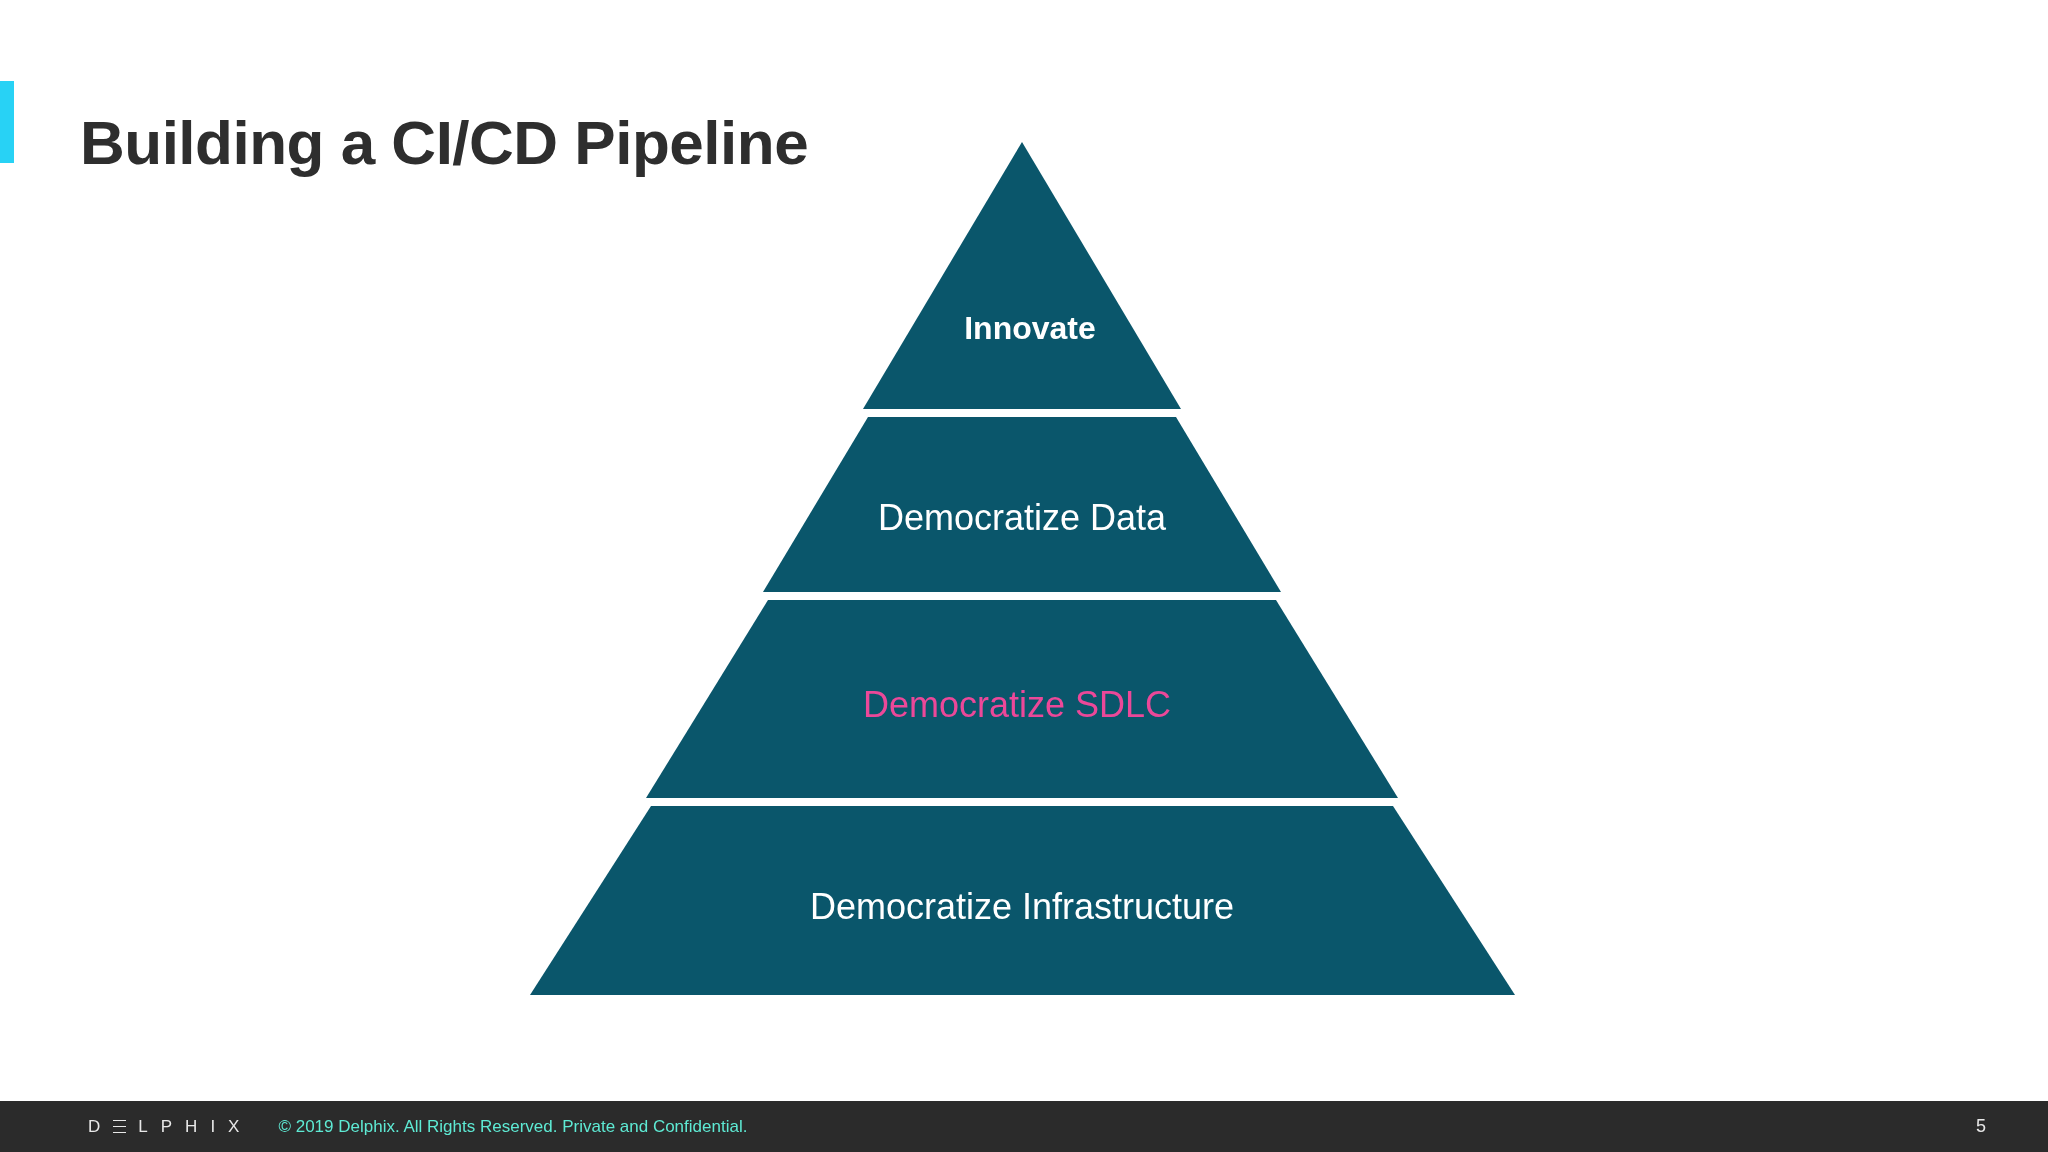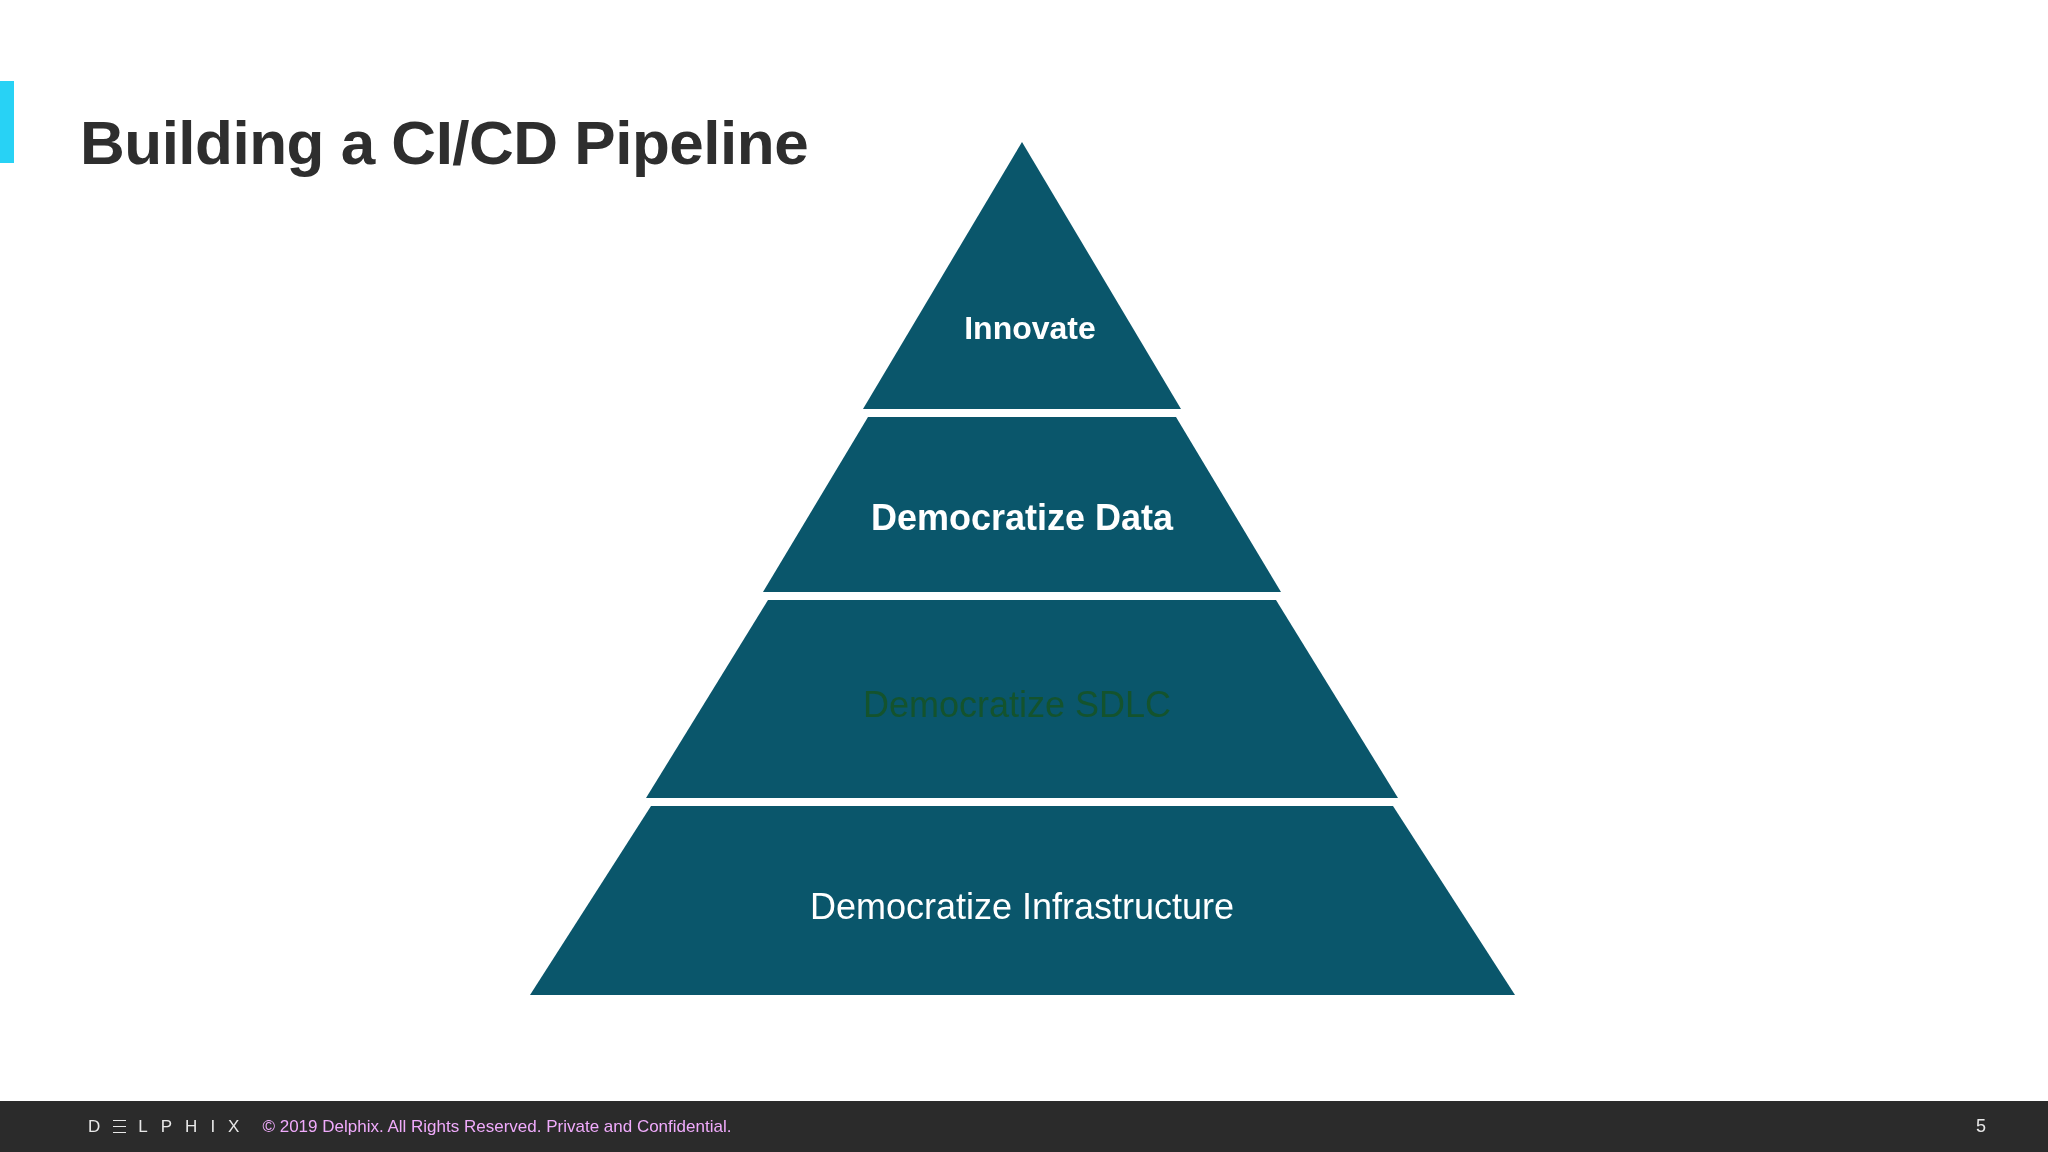--- a/index.html
+++ b/index.html
@@ -108,22 +108,22 @@
     left: 0;
     width: 13px;
     height: 1.6px;
     background: #E8E8E8;
   }
   #brand-logo .xi-e i:nth-child(1) { top: 0; }
   #brand-logo .xi-e i:nth-child(2) { top: 6.2px; }
   #brand-logo .xi-e i:nth-child(3) { top: 12.4px; }
 
   #copyright {
-    margin-left: 22px;
-    color: #f0abfc;
+    margin-left: 38px;
+    color: #5eead4;
     font-size: 17px;
     white-space: nowrap;
   }
 
   #page-number {
     position: absolute;
     right: 62px;
     color: #E8E8E8;
     font-size: 18px;
   }
@@ -144,23 +144,23 @@
       <polygon points="868,417 1176,417 1281,592 763,592" fill="#0A566B"></polygon>
 
       <polygon points="768,600 1276,600 1398,798 646,798" fill="#0A566B"></polygon>
 
       <polygon points="651,806 1393,806 1515,995 530,995" fill="#0A566B"></polygon>
     </svg>
   </div>
 
   <div class="tier-label apex" style="left: 1022px; top: 328px; color: rgb(255, 255, 255); margin-left: 8px;">Innovate</div>
 
-  <div class="tier-label body" style="left: 1022px; top: 518px; color: rgb(255, 255, 255); font-weight: bold;">Democratize Data</div>
+  <div class="tier-label body" style="left: 1022px; top: 518px; color: rgb(255, 255, 255);">Democratize Data</div>
 
-  <div class="tier-label body" style="left: 1017px; top: 705px; color: #14532d;">Democratize SDLC</div>
+  <div class="tier-label body" style="left: 1017px; top: 705px; color: #ec4899;">Democratize SDLC</div>
 
   <div class="tier-label body" style="left: 1022px; top: 907px; color: rgb(255, 255, 255); text-align: center;">Democratize Infrastructure</div>
 
   <div id="footer" style="background: rgb(43, 43, 43);">
 
     <div id="brand-logo">
       <span class="glyph">D</span>
       <span class="xi-e">
           <i></i>
           <i></i>

